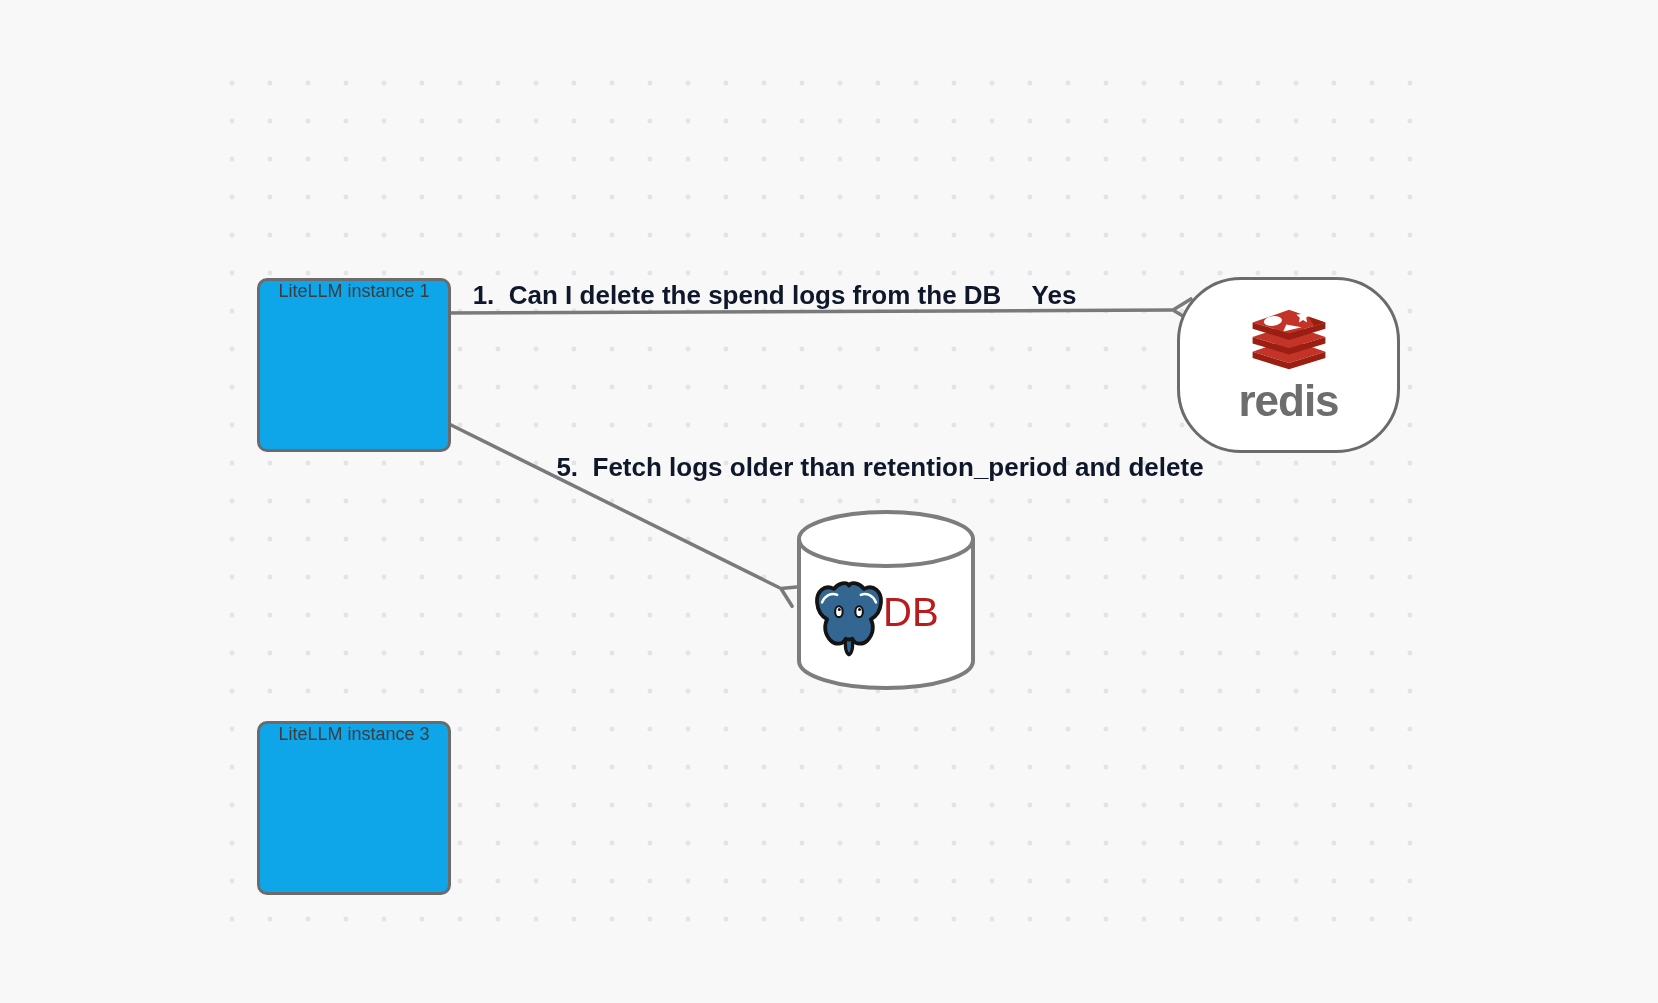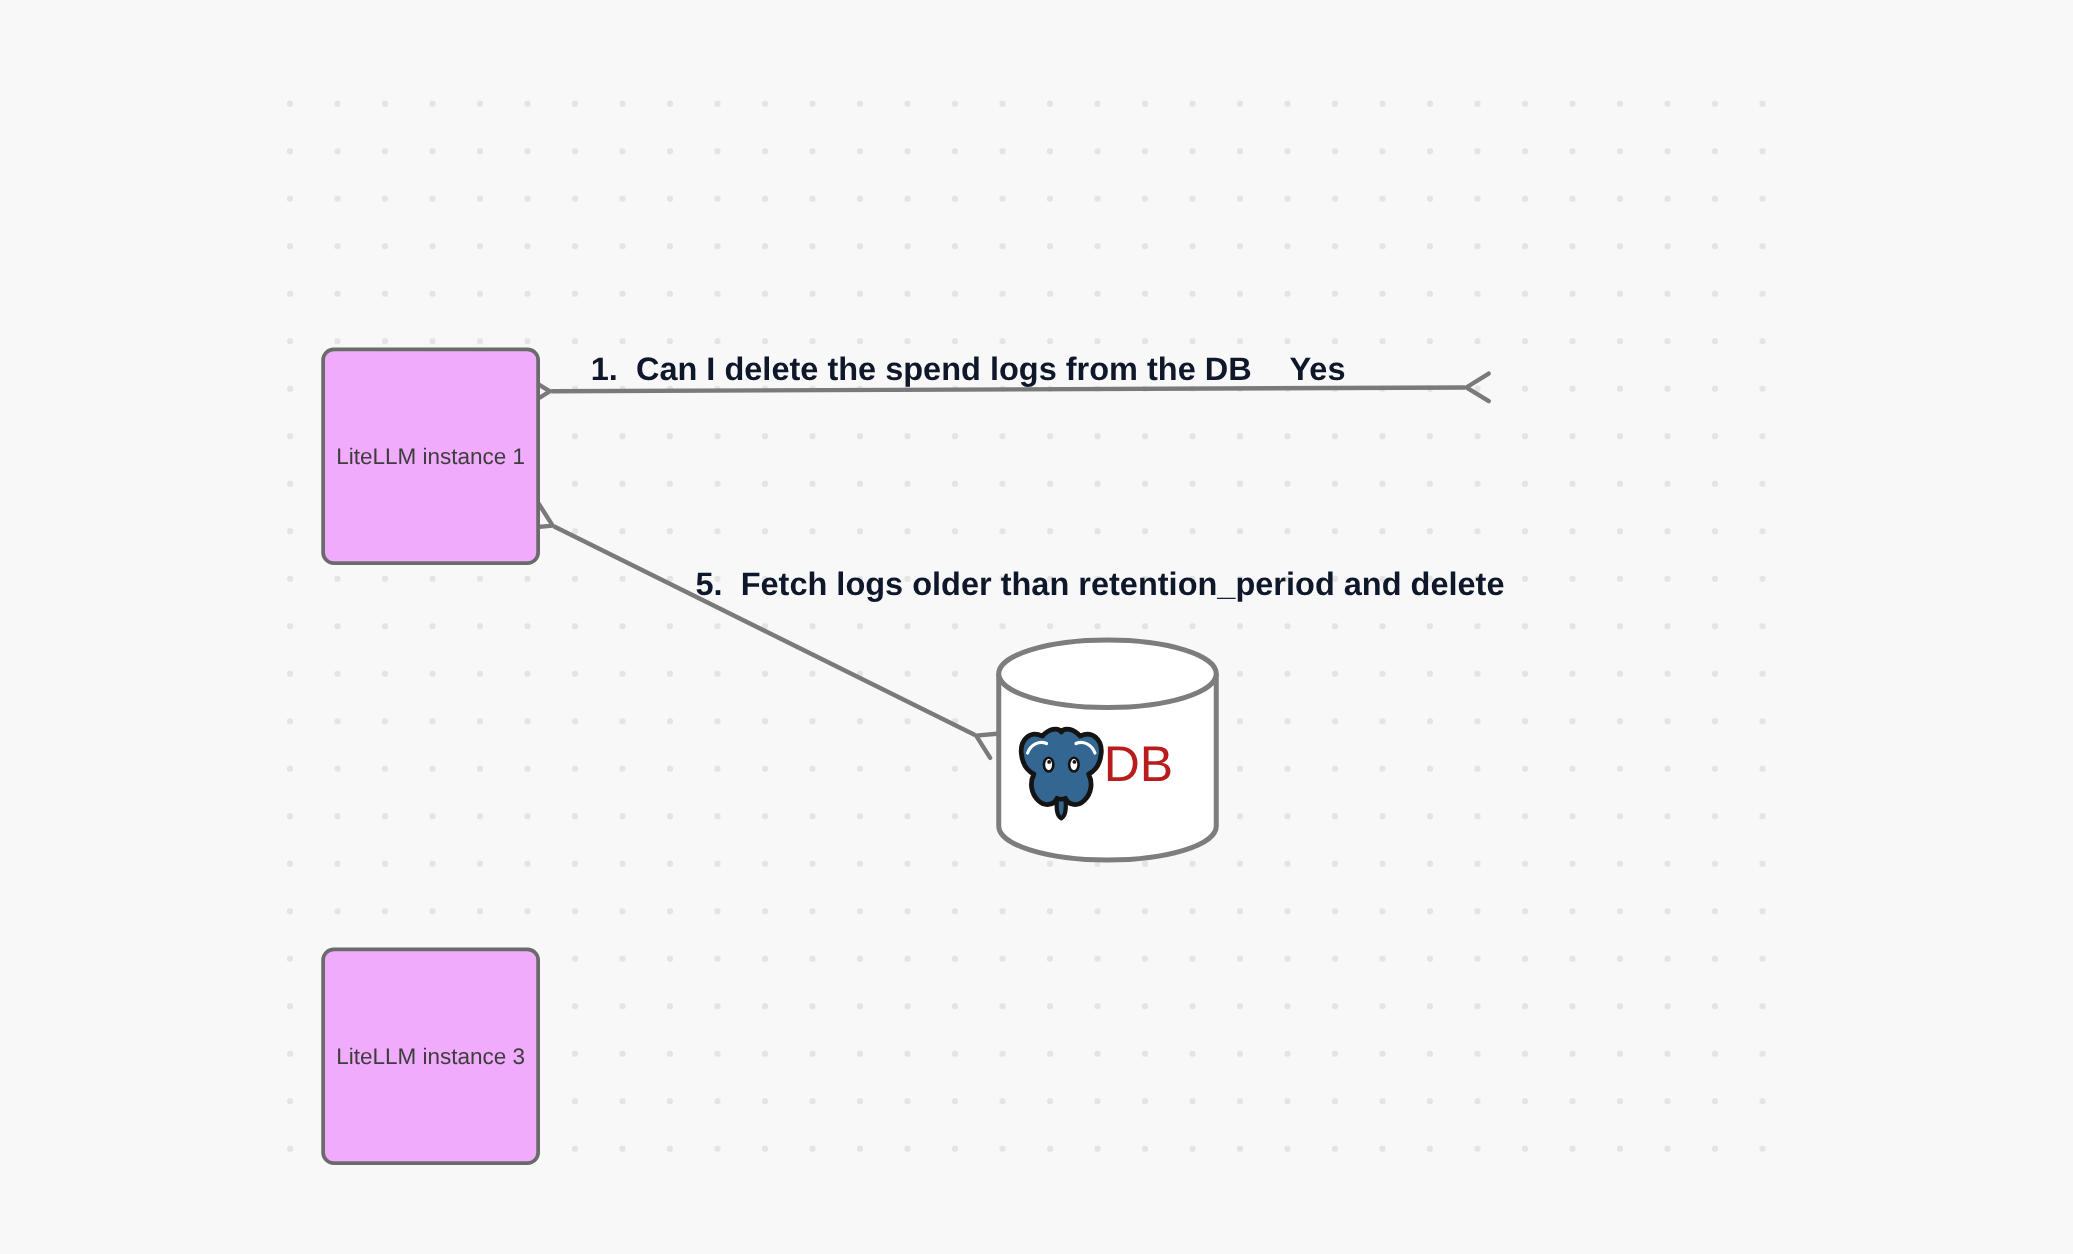--- a/index.html
+++ b/index.html
@@ -8,29 +8,29 @@
     background:#f8f8f8;
     font-family:"Liberation Sans",sans-serif;
   }
   .dots{
     position:absolute;left:213px;top:64px;width:1216px;height:874px;
     background-image:radial-gradient(circle,#e4e4e6 2.3px,rgba(228,228,230,0) 2.7px);
     background-size:38px 38px;
     pointer-events:none;
   }
   .inst-box{
-    position:absolute;left:257px;width:175px;
-    background:#f0abfc;border:3px solid #6b6b6b;border-radius:10px;
-    display:flex;align-items:center;justify-content:center;
+    position:absolute;left:257px;width:194px;
+    background:#0ea5e9;border:3px solid #6b6b6b;border-radius:10px;
+    display:flex;justify-content:center;
     box-sizing:border-box;
   }
   .inst-box span{font-size:18px;color:#3d3d3d;white-space:nowrap;}
   .box1{top:278px;height:174px;}
   .box2{top:520px;height:170px;}
-  .box3{top:758px;height:174px;}
+  .box3{top:721px;height:174px;}
 
   .redis-node{
     position:absolute;left:1177px;top:277px;width:223px;height:176px;
     background:#ffffff;border:3px solid #6b6b6b;border-radius:64px;
     box-sizing:border-box;
     display:flex;flex-direction:column;align-items:center;justify-content:center;
   }
   .redis-node .wordmark{
     font-size:44px;font-weight:700;color:#6d6d6d;letter-spacing:-1px;
     line-height:1;margin-top:2px;
@@ -73,20 +73,39 @@
     <line x1="443" y1="421" x2="780" y2="588" stroke="#7a7a7a" stroke-width="3.5" marker-start="url(#ah)" marker-end="url(#ah)"></line>
   </svg>
 
   <div class="inst-box box1">
     <span>LiteLLM instance 1</span>
   </div>
   <div class="inst-box box3">
     <span>LiteLLM instance 3</span>
   </div>
 
+  <div class="redis-node">
+    <svg width="84" height="70" viewBox="0 0 120 100">
+
+      <path d="M60,46 L112,64 L60,80 L8,64 Z" fill="#c43327"></path>
+      <path d="M8,64 L8,73 L60,89 L112,73 L112,64 L60,80 Z" fill="#9a1e12"></path>
+
+      <path d="M60,25 L112,43 L60,59 L8,43 Z" fill="#c43327"></path>
+      <path d="M8,43 L8,52 L60,68 L112,52 L112,43 L60,59 Z" fill="#9a1e12"></path>
+
+      <path d="M60,4 L112,22 L60,38 L8,22 Z" fill="#c43327"></path>
+      <path d="M8,22 L8,31 L60,47 L112,31 L112,22 L60,38 Z" fill="#9a1e12"></path>
+
+      <ellipse cx="37" cy="20" rx="13" ry="7" fill="#ffffff" transform="rotate(-8 37 20)"></ellipse>
+      <polygon fill="#ffffff" points="80,4 82.8,10.1 89.5,10.9 84.5,15.5 86,22.1 80,18.7 74,22.1 75.5,15.5 70.5,10.9 77.2,10.1"></polygon>
+      <polygon fill="#ffffff" points="56,25 78,29 52,35"></polygon>
+      <polygon fill="#9a1e12" points="112,22 88,14 96,27"></polygon>
+    </svg>
+    <span class="wordmark">redis</span>
+  </div>
 
   <div class="db-node">
     <svg class="cyl" width="182" height="184" viewBox="0 0 182 184">
       <path d="M4,31 L4,153 A87,27 0 0 0 178,153 L178,31" fill="#ffffff" stroke="#7d7d7d" stroke-width="4"></path>
       <ellipse cx="91" cy="31" rx="87" ry="27" fill="#ffffff" stroke="#7d7d7d" stroke-width="4"></ellipse>
     </svg>
     <svg class="pg" width="76" height="80" viewBox="0 0 90 95">
       <path d="M41 71 C40 83 41 89 45 91 C49 89 50 83 49 71 Z" fill="#336791" stroke="#141414" stroke-width="4" stroke-linejoin="round"></path>
       <path d="M27 13 C16 7 6 16 7 29 C8 40 13 46 19 49 C15 57 16 67 23 74 C29 80 38 79 41 72 C43 73 47 73 49 72 C52 79 61 80 67 74 C74 67 75 57 71 49 C77 46 82 40 83 29 C84 16 74 7 63 13 C57 6 48 4 45 9 C42 4 33 6 27 13 Z" fill="#336791" stroke="#141414" stroke-width="4.5" stroke-linejoin="round"></path>
       <path d="M13 29 C16 21 24 17 31 20" fill="none" stroke="#ffffff" stroke-width="3" stroke-linecap="round"></path>

